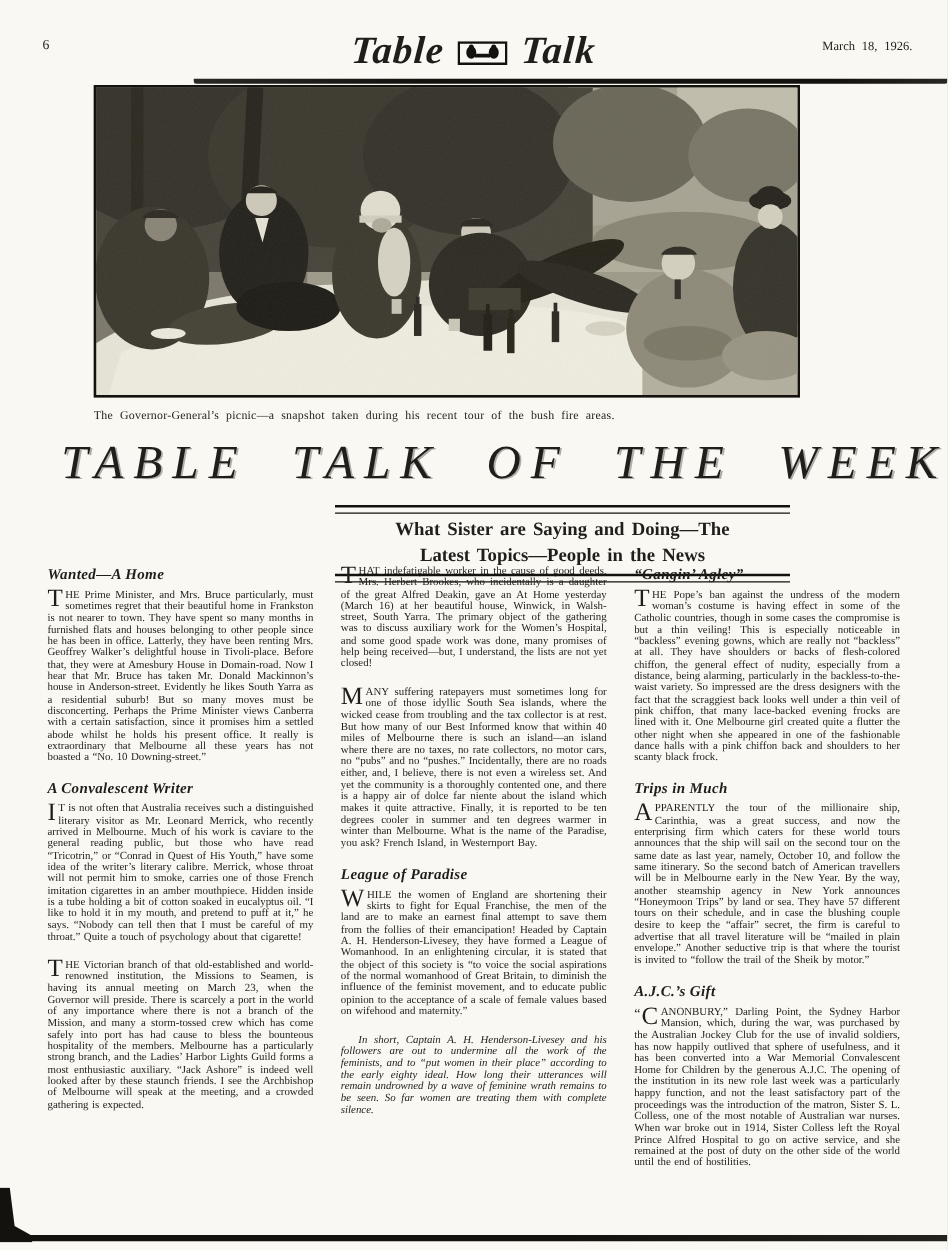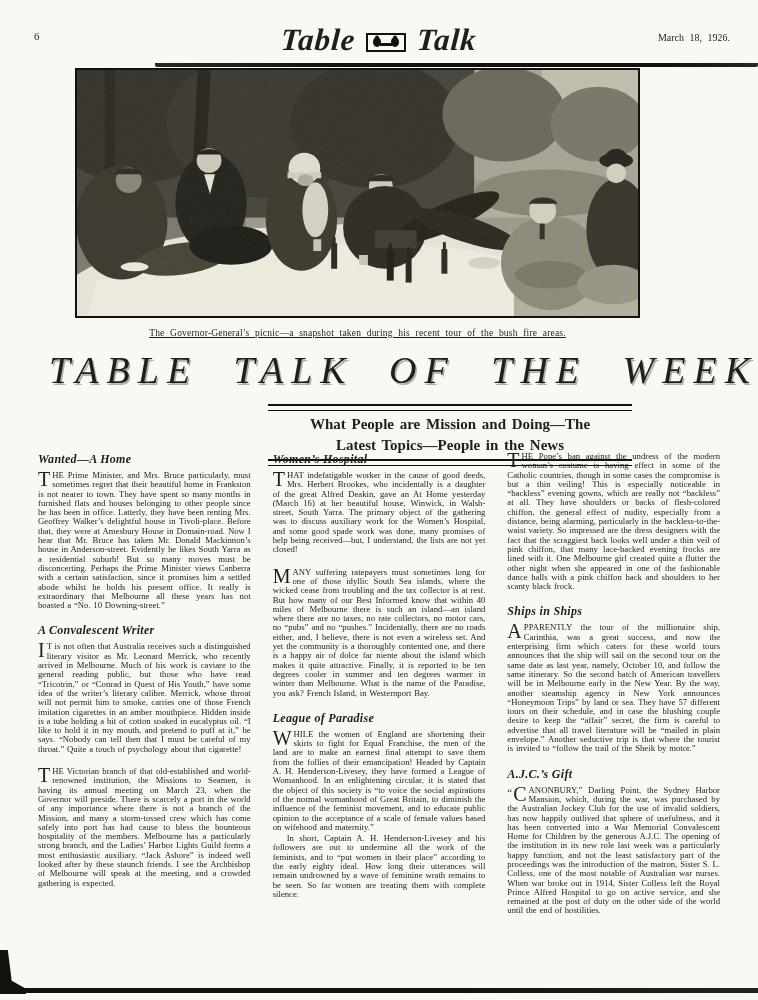--- a/index.html
+++ b/index.html
@@ -22,22 +22,22 @@
     background:linear-gradient(to right,#2a2824,#14120e 30%,#14120e 85%,#2a2824);
     border-radius:0 0 2px 2px;
   }
   
   .photo-frame {
     position:absolute; top:68px; left:75px; width:565px; height:250px;
     border:2px solid #14120e; box-sizing:border-box; background:#8d897c;
   }
   .photo-frame svg { display:block; width:100%; height:100%; }
   .photo-caption {
-    position:absolute; top:328px; left:75px; width:565px; text-align:center;
-    font-size:9.5px; word-spacing:3px; letter-spacing:0.2px;text-decoration:underline;
+    position:absolute; top:328px; left:75px; width:565px; text-align:left;
+    font-size:9.5px; word-spacing:3px; letter-spacing:0.2px;
   }
   
   .headline {
     position:absolute; top:348px; left:0; right:0; text-align:right;
     font-size:38px; font-weight:normal; font-style:italic; letter-spacing:8px;
     word-spacing:18px; text-shadow:1.5px 1.5px 0 rgba(40,38,32,0.35);
     white-space:nowrap;
   }
   .subtitle-block { position:absolute; top:404px; left:250px; width:400px; text-align:center; }
   .double-rule { height:4px; border-top:2px solid #14120e; border-bottom:1.3px solid #14120e; margin:0 18px; }
@@ -50,21 +50,21 @@
   .col { flex:1; min-width:0; }
   .article { margin:0 0 13px 0; }
   .article-title {
     font-size:12px; font-style:italic; font-weight:bold;
     margin:0 0 4px 0; letter-spacing:0.3px;
   }
   .article-body {
     margin:0; font-size:8.7px; line-height:9.3px; text-align:justify;
     word-spacing:0.6px;
   }
-  .article-body.second { text-indent:14px; margin-top:2px; }
+  .article-body.second { text-indent:14px; margin-top:14px;font-style:italic; }
   .dropcap { float:left; font-size:20px; line-height:16.5px; padding-right:2px; }
   .pre-quote { float:left; font-size:11px; line-height:13px; padding-right:1px; }
   
   .footer-rule {
     position:absolute; bottom:7px; left:0; right:0; height:5px;
     background:linear-gradient(to right,#14120e 60%,#26231e);
   }
   .corner-mark {
     position:absolute; bottom:6px; left:0; width:26px; height:44px;
     background:#14120e;
@@ -183,59 +183,59 @@
         <ellipse cx="410" cy="196" rx="16" ry="6" fill="#d8d4c5"></ellipse>
       </g>
       <rect x="0" y="0" width="565" height="250" filter="url(#grain)" opacity="0.22"></rect>
     </svg>
   </div>
   <div class="photo-caption">The Governor-General’s picnic—a snapshot taken during his recent tour of the bush fire areas.</div>
 
   <div class="headline">TABLE TALK OF THE WEEK</div>
   <div class="subtitle-block">
     <div class="double-rule"></div>
-    <div class="subtitle-text">What People are Mission and Doing—The</div>
+    <div class="subtitle-text">What Sister are Saying and Doing—The</div>
     <div class="subtitle-text" style="margin-top:-2px">Latest Topics—People in the News</div>
     <div class="double-rule"></div>
   </div>
 
   <div class="columns">
     <div class="col" id="col-1">
         <div class="article">
           <h3 class="article-title">Wanted—A Home</h3>
           <p class="article-body"><span class="dropcap">T</span>HE Prime Minister, and Mrs. Bruce particularly, must sometimes regret that their beautiful home in Frankston is not nearer to town. They have spent so many months in furnished flats and houses belonging to other people since he has been in office. Latterly, they have been renting Mrs. Geoffrey Walker’s delightful house in Tivoli-place. Before that, they were at Amesbury House in Domain-road. Now I hear that Mr. Bruce has taken Mr. Donald Mackinnon’s house in Anderson-street. Evidently he likes South Yarra as a residential suburb! But so many moves must be disconcerting. Perhaps the Prime Minister views Canberra with a certain satisfaction, since it promises him a settled abode whilst he holds his present office. It really is extraordinary that Melbourne all these years has not boasted a “No. 10 Downing-street.”</p>
         </div>
         <div class="article">
           <h3 class="article-title">A Convalescent Writer</h3>
           <p class="article-body"><span class="dropcap">I</span>T is not often that Australia receives such a distinguished literary visitor as Mr. Leonard Merrick, who recently arrived in Melbourne. Much of his work is caviare to the general reading public, but those who have read “Tricotrin,” or “Conrad in Quest of His Youth,” have some idea of the writer’s literary calibre. Merrick, whose throat will not permit him to smoke, carries one of those French imitation cigarettes in an amber mouthpiece. Hidden inside is a tube holding a bit of cotton soaked in eucalyptus oil. “I like to hold it in my mouth, and pretend to puff at it,” he says. “Nobody can tell then that I must be careful of my throat.” Quite a touch of psychology about that cigarette!</p>
         </div>
         <div class="article">
           <p class="article-body"><span class="dropcap">T</span>HE Victorian branch of that old-established and world-renowned institution, the Missions to Seamen, is having its annual meeting on March 23, when the Governor will preside. There is scarcely a port in the world of any importance where there is not a branch of the Mission, and many a storm-tossed crew which has come safely into port has had cause to bless the bounteous hospitality of the members. Melbourne has a particularly strong branch, and the Ladies’ Harbor Lights Guild forms a most enthusiastic auxiliary. “Jack Ashore” is indeed well looked after by these staunch friends. I see the Archbishop of Melbourne will speak at the meeting, and a crowded gathering is expected.</p>
         </div>
       </div>
     <div class="col" id="col-2">
         <div class="article">
-          <h3 class="article-title">Women’s Hospital</h3>
           <p class="article-body"><span class="dropcap">T</span>HAT indefatigable worker in the cause of good deeds, Mrs. Herbert Brookes, who incidentally is a daughter of the great Alfred Deakin, gave an At Home yesterday (March 16) at her beautiful house, Winwick, in Walsh-street, South Yarra. The primary object of the gathering was to discuss auxiliary work for the Women’s Hospital, and some good spade work was done, many promises of help being received—but, I understand, the lists are not yet closed!</p>
         </div>
         <div class="article">
           <p class="article-body"><span class="dropcap">M</span>ANY suffering ratepayers must sometimes long for one of those idyllic South Sea islands, where the wicked cease from troubling and the tax collector is at rest. But how many of our Best Informed know that within 40 miles of Melbourne there is such an island—an island where there are no taxes, no rate collectors, no motor cars, no “pubs” and no “pushes.” Incidentally, there are no roads either, and, I believe, there is not even a wireless set. And yet the community is a thoroughly contented one, and there is a happy air of dolce far niente about the island which makes it quite attractive. Finally, it is reported to be ten degrees cooler in summer and ten degrees warmer in winter than Melbourne. What is the name of the Paradise, you ask? French Island, in Westernport Bay.</p>
         </div>
         <div class="article">
           <h3 class="article-title">League of Paradise</h3>
           <p class="article-body"><span class="dropcap">W</span>HILE the women of England are shortening their skirts to fight for Equal Franchise, the men of the land are to make an earnest final attempt to save them from the follies of their emancipation! Headed by Captain A. H. Henderson-Livesey, they have formed a League of Womanhood. In an enlightening circular, it is stated that the object of this society is “to voice the social aspirations of the normal womanhood of Great Britain, to diminish the influence of the feminist movement, and to educate public opinion to the acceptance of a scale of female values based on wifehood and maternity.”</p>
           <p class="article-body second">In short, Captain A. H. Henderson-Livesey and his followers are out to undermine all the work of the feminists, and to “put women in their place” according to the early eighty ideal. How long their utterances will remain undrowned by a wave of feminine wrath remains to be seen. So far women are treating them with complete silence.</p>
         </div>
       </div>
     <div class="col" id="col-3">
         <div class="article">
+          <h3 class="article-title">“Gangin’ Agley”</h3>
           <p class="article-body"><span class="dropcap">T</span>HE Pope’s ban against the undress of the modern woman’s costume is having effect in some of the Catholic countries, though in some cases the compromise is but a thin veiling! This is especially noticeable in “backless” evening gowns, which are really not “backless” at all. They have shoulders or backs of flesh-colored chiffon, the general effect of nudity, especially from a distance, being alarming, particularly in the backless-to-the-waist variety. So impressed are the dress designers with the fact that the scraggiest back looks well under a thin veil of pink chiffon, that many lace-backed evening frocks are lined with it. One Melbourne girl created quite a flutter the other night when she appeared in one of the fashionable dance halls with a pink chiffon back and shoulders to her scanty black frock.</p>
         </div>
         <div class="article">
-          <h3 class="article-title">Ships in Ships</h3>
+          <h3 class="article-title">Trips in Much</h3>
           <p class="article-body"><span class="dropcap">A</span>PPARENTLY the tour of the millionaire ship, Carinthia, was a great success, and now the enterprising firm which caters for these world tours announces that the ship will sail on the second tour on the same date as last year, namely, October 10, and follow the same itinerary. So the second batch of American travellers will be in Melbourne early in the New Year. By the way, another steamship agency in New York announces “Honeymoon Trips” by land or sea. They have 57 different tours on their schedule, and in case the blushing couple desire to keep the “affair” secret, the firm is careful to advertise that all travel literature will be “mailed in plain envelope.” Another seductive trip is that where the tourist is invited to “follow the trail of the Sheik by motor.”</p>
         </div>
         <div class="article">
           <h3 class="article-title">A.J.C.’s Gift</h3>
           <p class="article-body"><span class="pre-quote">“</span><span class="dropcap">C</span>ANONBURY,” Darling Point, the Sydney Harbor Mansion, which, during the war, was purchased by the Australian Jockey Club for the use of invalid soldiers, has now happily outlived that sphere of usefulness, and it has been converted into a War Memorial Convalescent Home for Children by the generous A.J.C. The opening of the institution in its new role last week was a particularly happy function, and not the least satisfactory part of the proceedings was the introduction of the matron, Sister S. L. Colless, one of the most notable of Australian war nurses. When war broke out in 1914, Sister Colless left the Royal Prince Alfred Hospital to go on active service, and she remained at the post of duty on the other side of the world until the end of hostilities.</p>
         </div>
       </div>
   </div>
 
   <div class="corner-mark"></div>

